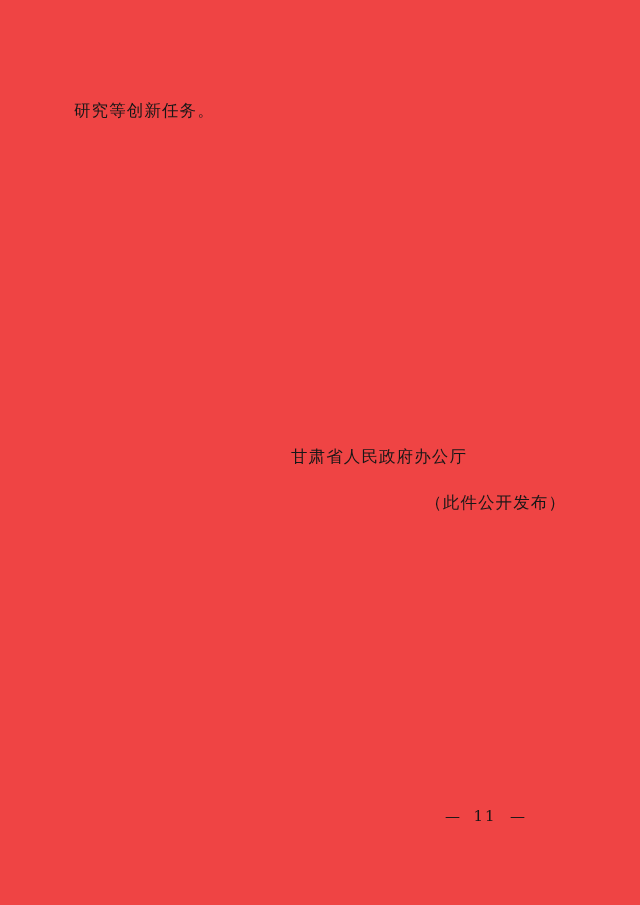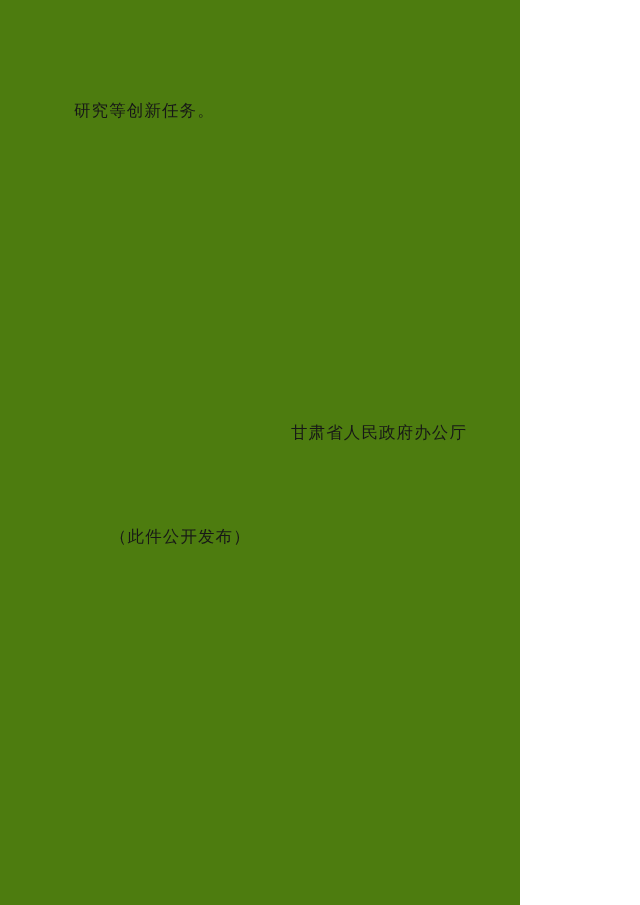--- a/index.html
+++ b/index.html
@@ -9,25 +9,25 @@
   body {
     width: 640px;
     height: 905px;
     background: #ffffff;
     font-family: "DejaVu Serif", "Liberation Serif", serif;
     color: #1a1a1a;
     overflow: hidden;
   }
   .page {
     position: relative;
-    width: 520px;
+    width: 640px;
     height: 905px;
     box-sizing: border-box;
     padding: 0;
-    background: #4d7c0f;
+    background: #ef4444;
   }
   .content {
     position: absolute;
     left: 74px;
     top: 92px;
     width: 492px;
   }
   .para {
     font-size: 16.5px;
     line-height: 37px;
@@ -39,36 +39,37 @@
   }
   .para.indent {
     text-indent: 33px;
   }
   .bold-seg {
     font-weight: 700;
   }
   .sign-block {
     position: absolute;
     left: 74px;
-    top: 414px;
+    top: 438px;
     width: 492px;
     text-align: center;
   }
   .sign-line {
     font-size: 16.5px;
     line-height: 37px;
     letter-spacing: 1.1px;
     color: #171717;
     padding-left: 118px;
   }
   .note-block {
     position: absolute;
     left: 74px;
-    top: 520px;
+    top: 486px;
     width: 492px;
+    text-align: right;
   }
   .note-line {
     font-size: 16.5px;
     line-height: 34px;
     letter-spacing: 1.1px;
     color: #171717;
     padding-left: 36px;
   }
   .footer {
     position: absolute;
@@ -103,14 +104,17 @@
   </div>
 
   <div class="sign-block">
     <div class="sign-line">甘肃省人民政府办公厅</div>
   </div>
 
   <div class="note-block">
     <div class="note-line">（此件公开发布）</div>
   </div>
 
+  <div class="footer">
+    <span class="page-number"><span class="dash">—</span>&nbsp;&nbsp;<span>11</span>&nbsp;&nbsp;<span class="dash">—</span></span>
+  </div>
 
 </div>
 
 </body></html>

